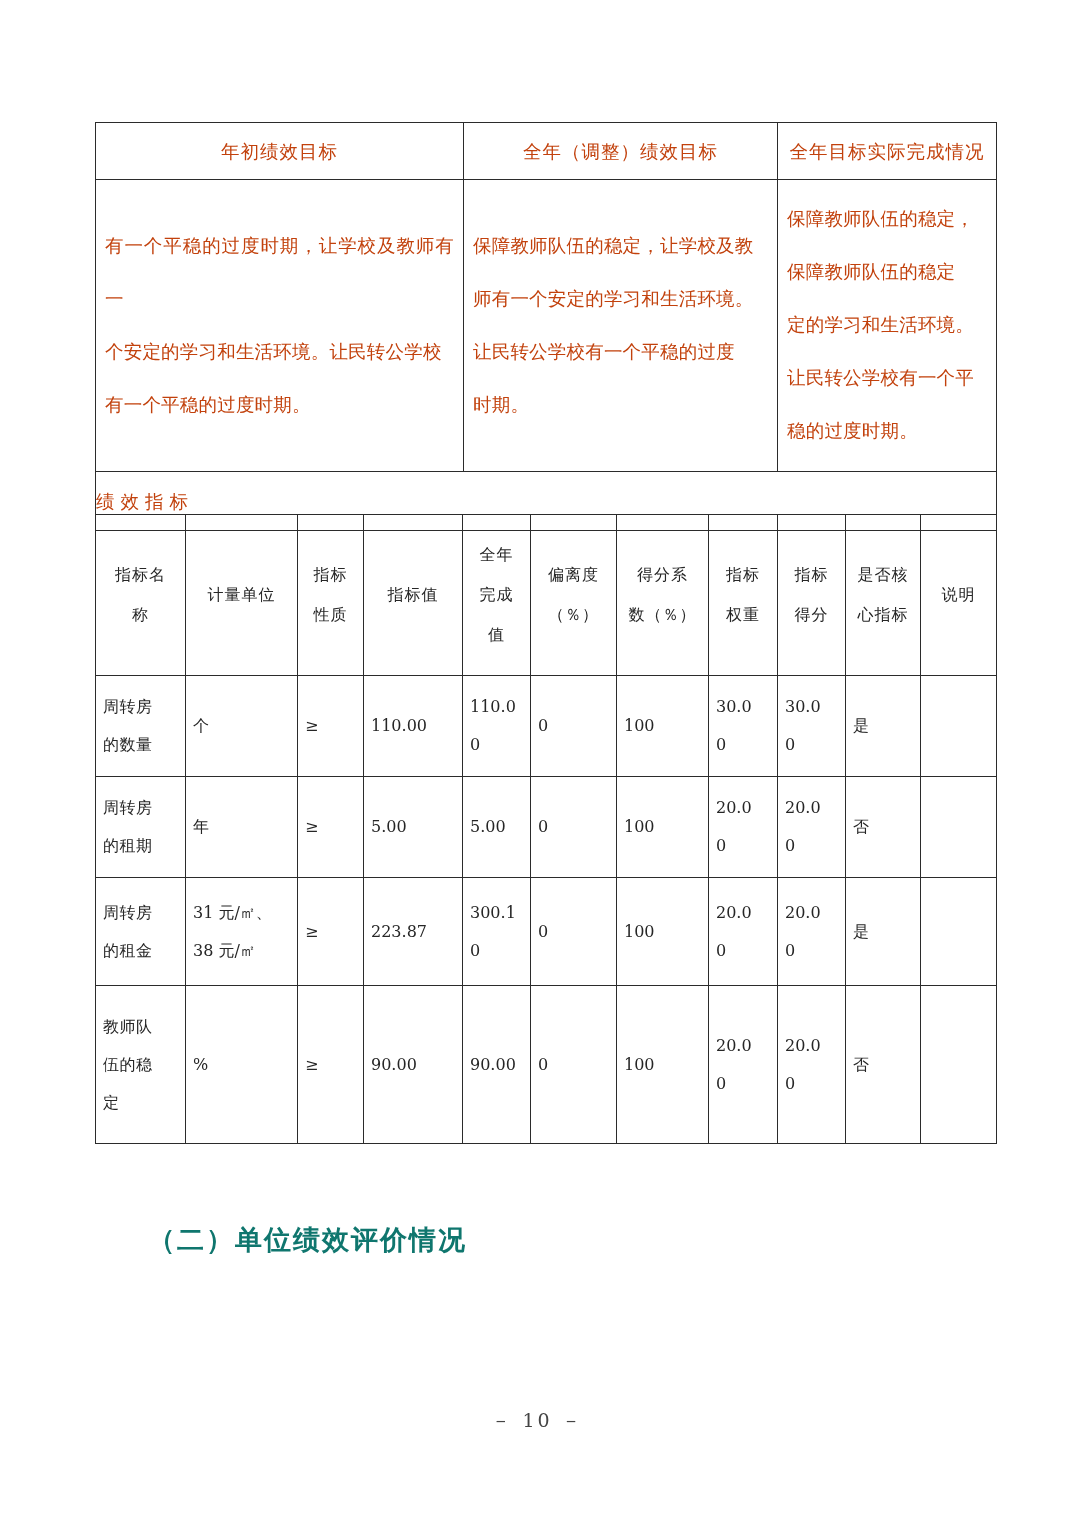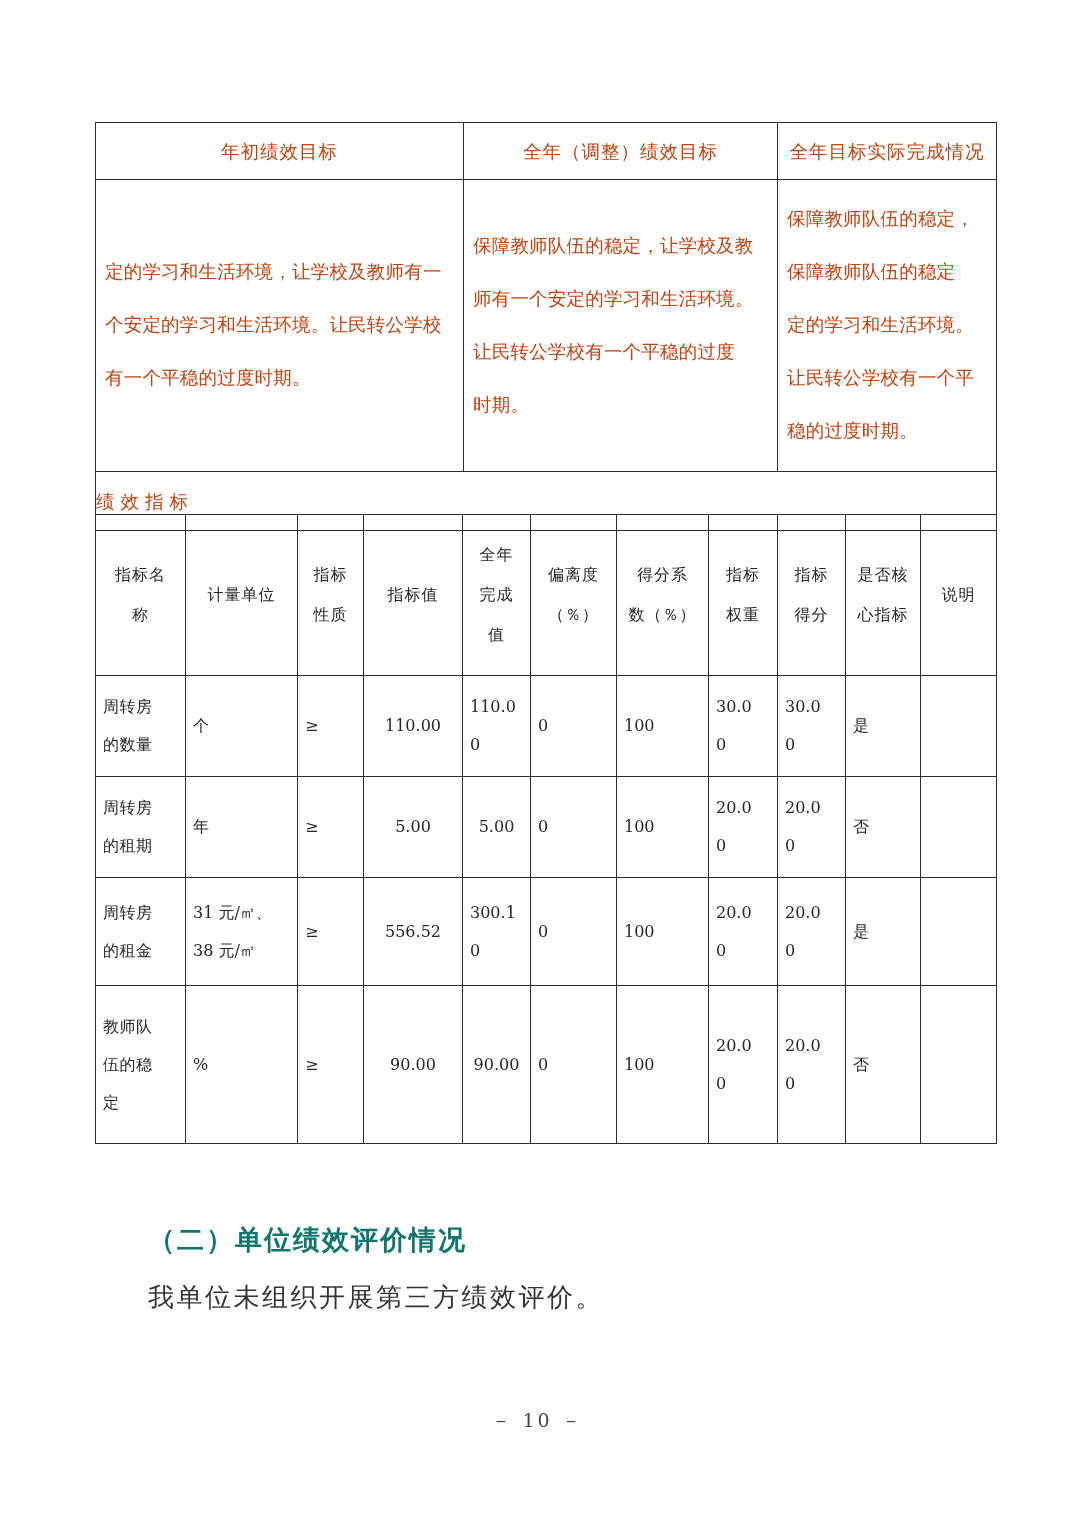--- a/index.html
+++ b/index.html
@@ -98,21 +98,21 @@
   }
   .cell-name {
     text-align: left;
     line-height: 52px;
     letter-spacing: 0.5px;
   }
   .cell-left {
     text-align: left;
   }
   .cell-right {
-    text-align: center;
+    text-align: left;
   }
   
   .cell-split {
     text-align: justify;
     text-align-last: justify;
     line-height: 52px;
     height: 104px;
     font-size: 16px;
   }
   .cell-split span {
@@ -169,21 +169,21 @@
       <col style="width:219px">
     </colgroup>
     <tbody>
       <tr>
         <td class="goal-head">年初绩效目标</td>
         <td class="goal-head">全年（调整）绩效目标</td>
         <td class="goal-head">全年目标实际完成情况</td>
       </tr>
       <tr>
         <td class="goal-body">
-          <p>定的学习和生活环境，让学校及教师有一</p>
+          <p>有一个平稳的过度时期，让学校及教师有一</p>
           <p>个安定的学习和生活环境。让民转公学校</p>
           <p>有一个平稳的过度时期。</p>
         </td>
         <td class="goal-body">
           <p>保障教师队伍的稳定，让学校及教</p>
           <p>师有一个安定的学习和生活环境。</p>
           <p>让民转公学校有一个平稳的过度</p>
           <p>时期。</p>
         </td>
         <td class="goal-body">
@@ -317,21 +317,21 @@
       <tr class="row-3">
         <td class="cell-name">
           <span style="display:block">周转房</span>
           <span style="display:block">的租金</span>
         </td>
         <td class="cell-left">
           <span style="display:block">31 元/㎡、</span>
           <span style="display:block">38 元/㎡</span>
         </td>
         <td class="cell-left">≥</td>
-        <td class="cell-right">556.52</td>
+        <td class="cell-right">223.87</td>
         <td class="cell-split">
           <span class="l1">300.1</span>
           <span class="l2">0</span>
         </td>
         <td class="cell-left">0</td>
         <td class="cell-left">100</td>
         <td class="cell-split">
           <span class="l1">20.0</span>
           <span class="l2">0</span>
         </td>
@@ -365,16 +365,15 @@
           <span class="l1">20.0</span>
           <span class="l2">0</span>
         </td>
         <td class="cell-left">否</td>
         <td class="cell-left"></td>
       </tr>
     </tbody>
   </table>
 
   <div class="section-heading">（二）单位绩效评价情况</div>
-  <div class="body-para">我单位未组织开展第三方绩效评价。</div>
   <div class="page-footer">－ 10 －</div>
 
 </div>
 
 </body></html>

